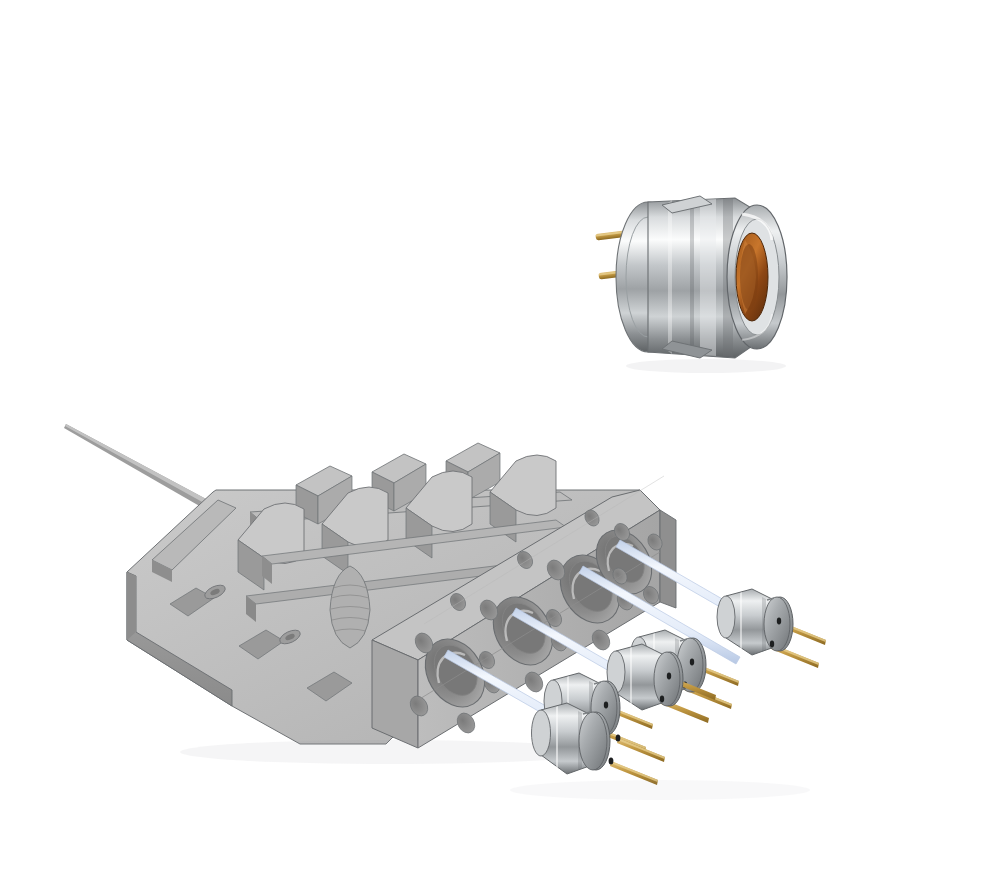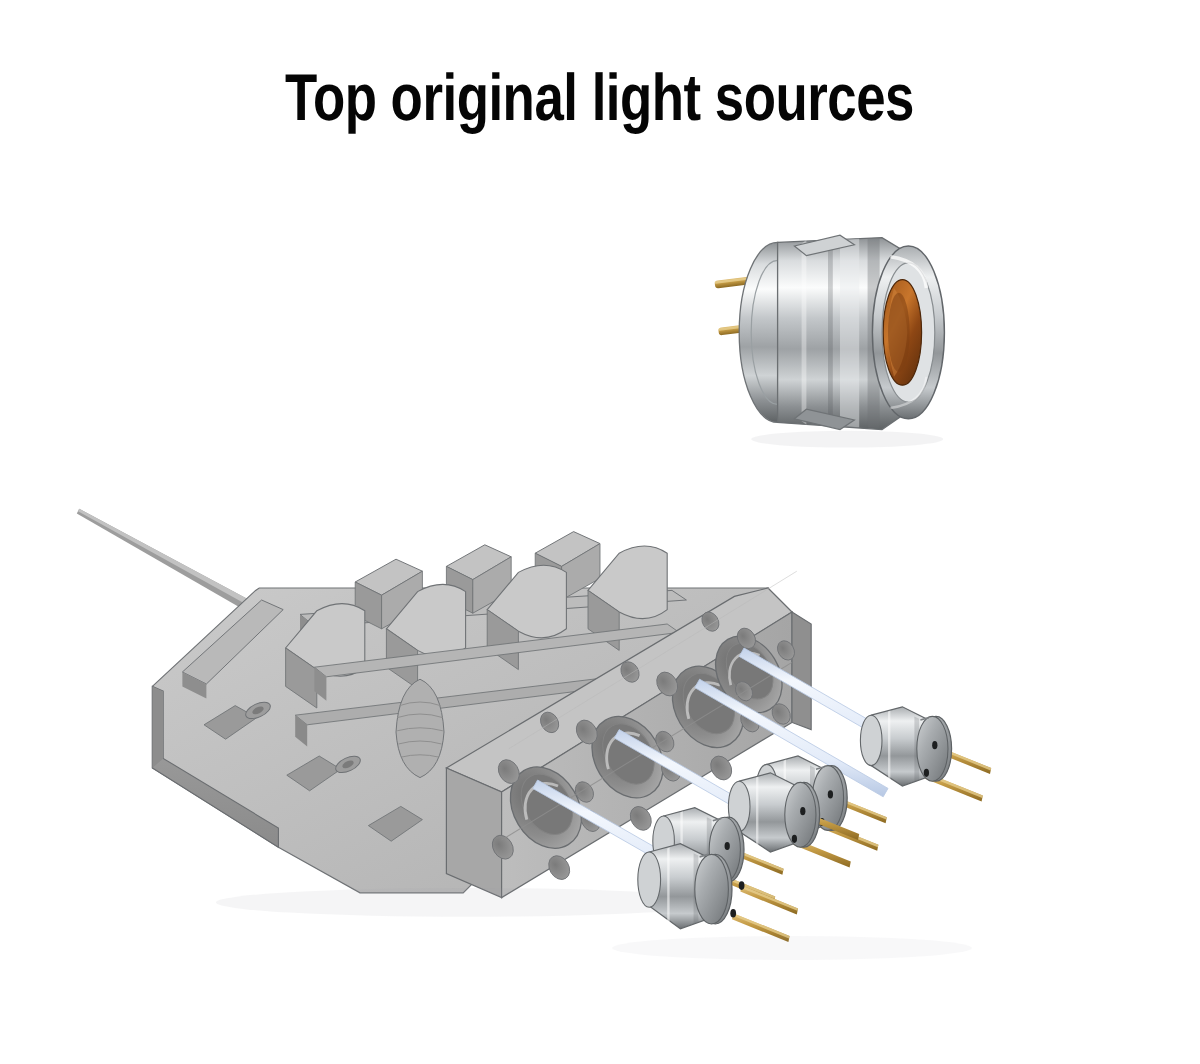--- a/index.html
+++ b/index.html
@@ -32,23 +32,20 @@
   
   #scene{position:absolute;left:0;top:0;width:1000px;height:887px;}
   #scene svg{display:block;width:1000px;height:887px;}
   .nosel{user-select:none;}
 </style>
 </head>
 <body>
 
 <div id="stage">
 
-  <div id="title-bar">
-    <span id="page-title" class="nosel">Top original light sources</span>
-  </div>
 
   <div id="scene">
   <svg viewBox="0 0 1000 887" xmlns="http://www.w3.org/2000/svg">
     <defs>
 
       <linearGradient id="gChromeV" x1="0" y1="0" x2="0" y2="1">
         <stop offset="0" stop-color="#8d9194"></stop>
         <stop offset="0.12" stop-color="#d9dcde"></stop>
         <stop offset="0.26" stop-color="#fbfcfc"></stop>
         <stop offset="0.42" stop-color="#c3c7ca"></stop>

